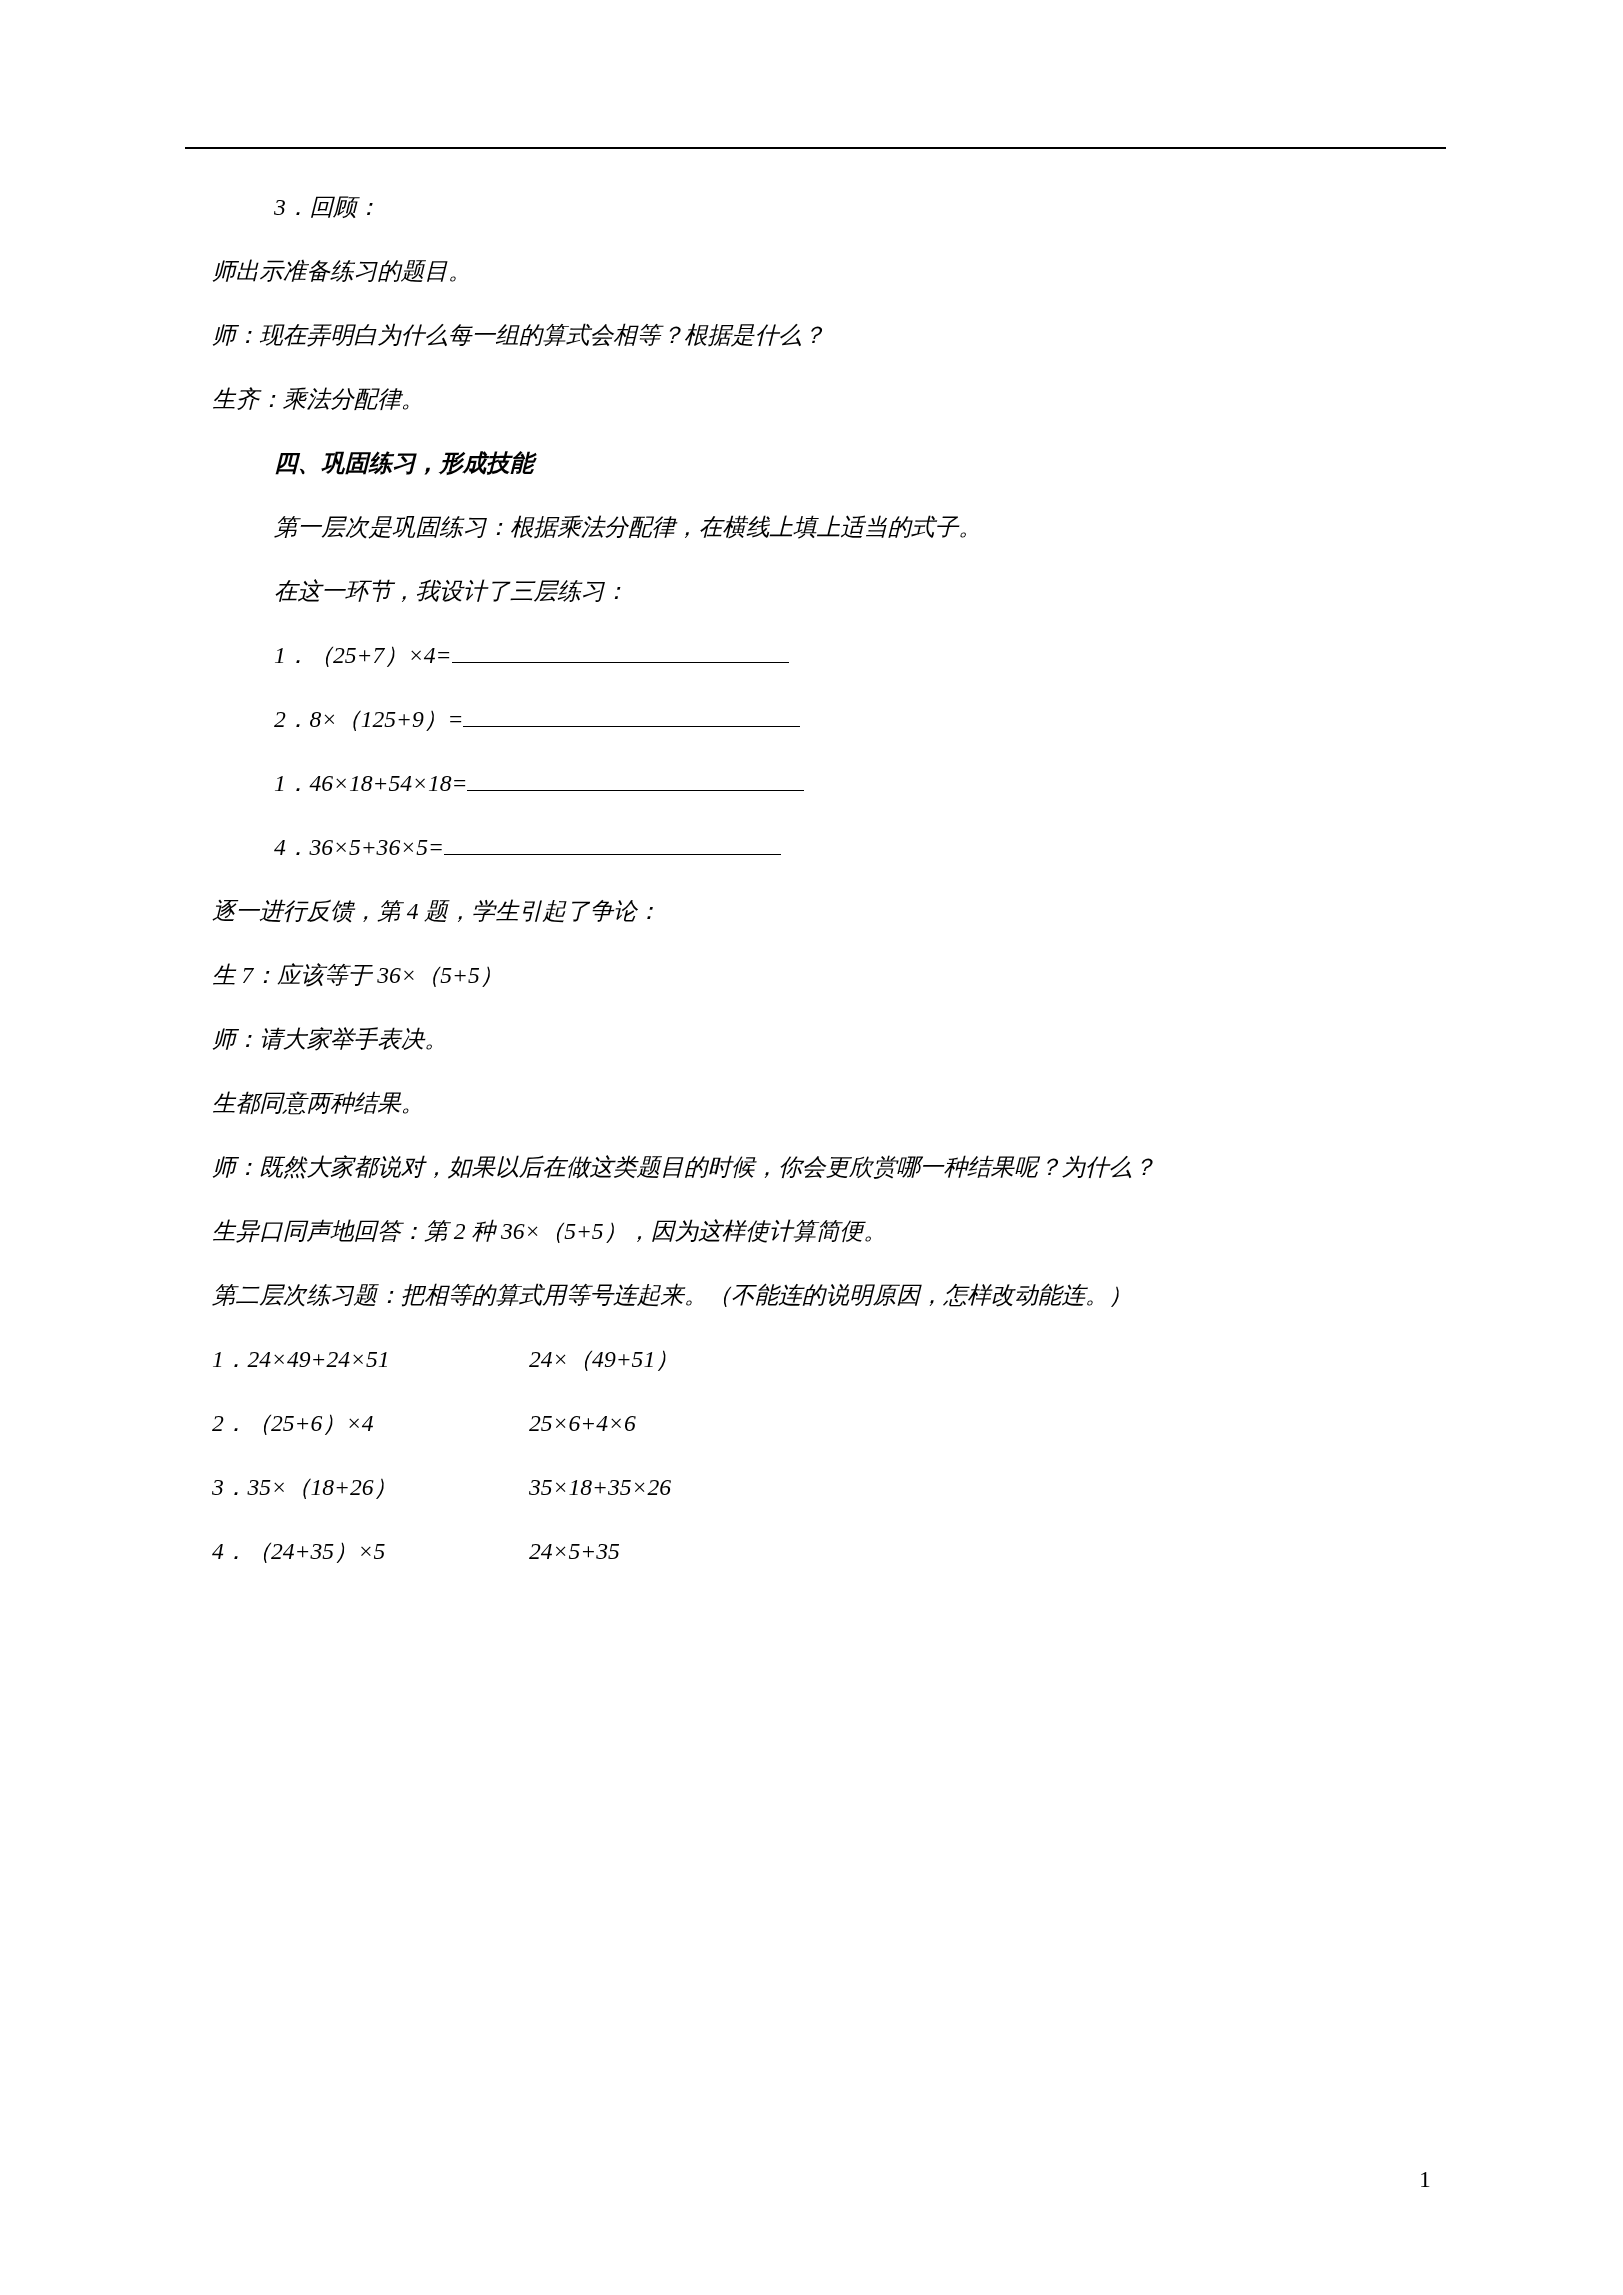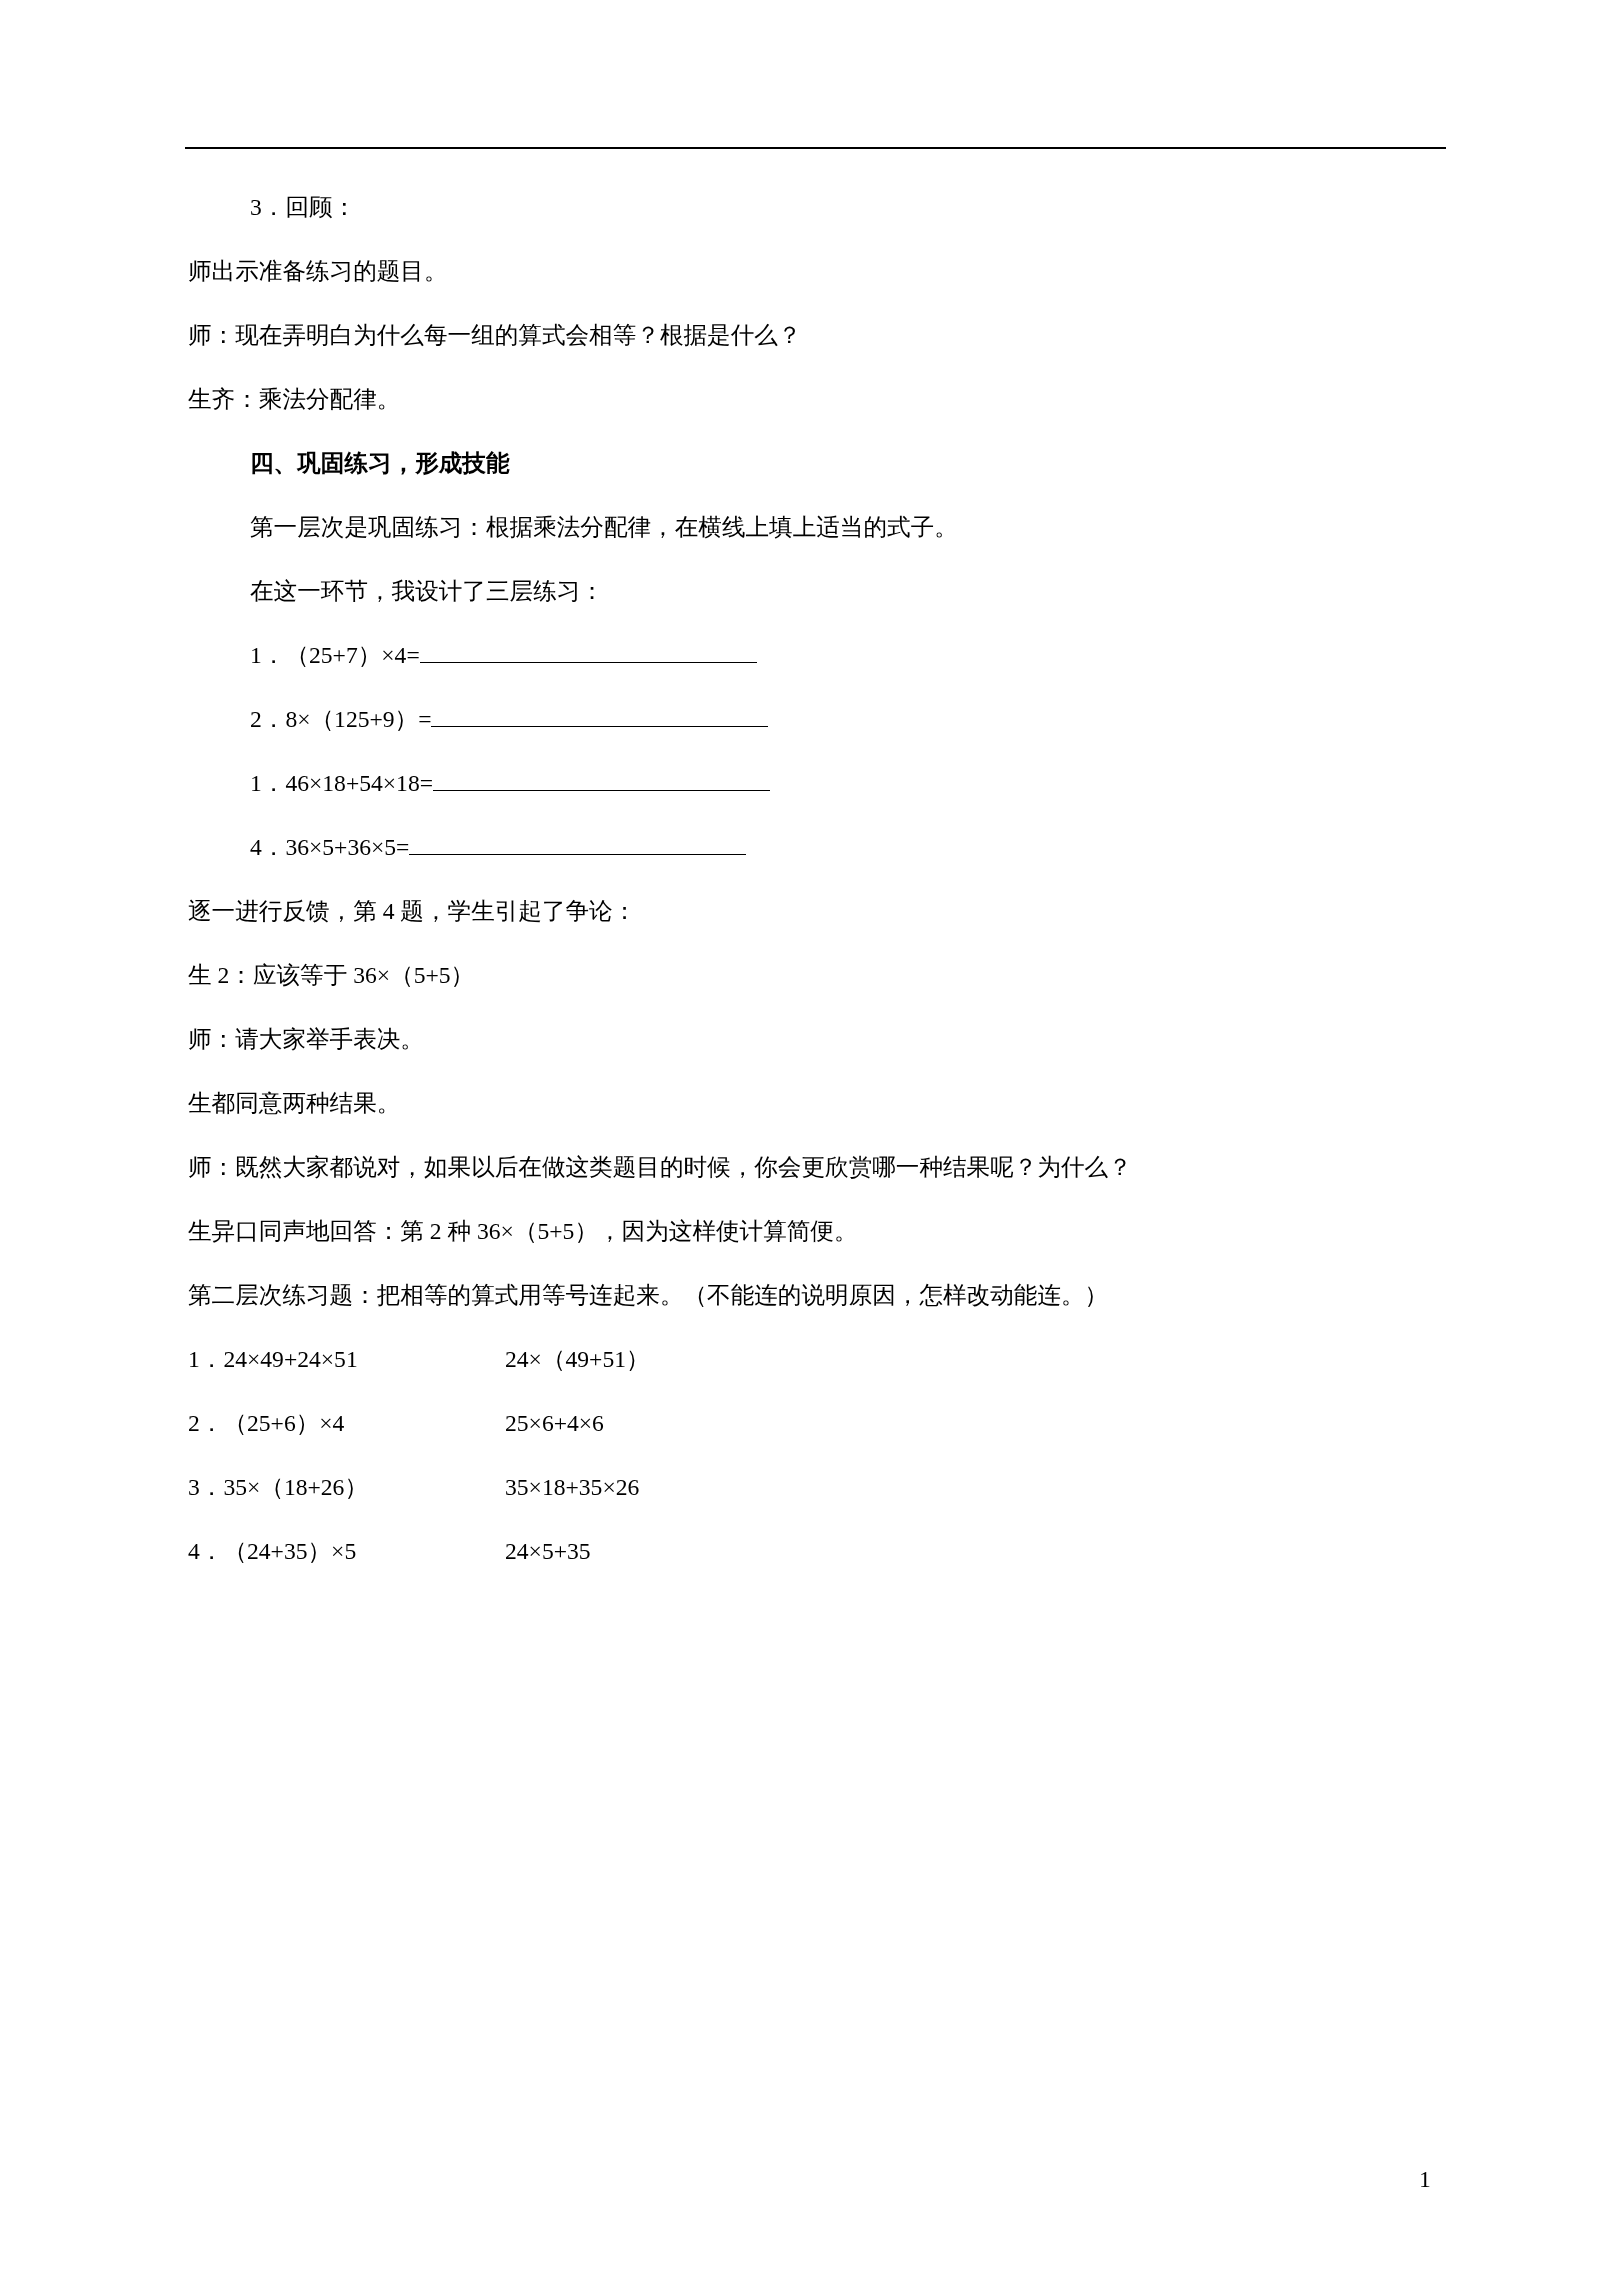--- a/index.html
+++ b/index.html
@@ -19,23 +19,24 @@
   .top-rule {
     position: absolute;
     left: 185px;
     top: 147px;
     width: 1261px;
     height: 1.7px;
     background: #000000;
   }
   .content {
     position: absolute;
-    left: 188px;
+    left: 212px;
     top: 193px;
     width: 1262px;
+    font-style: italic;
   }
   .paragraph {
     font-size: 23.6px;
     line-height: 29px;
     margin-bottom: 35px;
     white-space: nowrap;
     position: relative;
   }
   .paragraph.indent {
     padding-left: 62px;
@@ -74,21 +75,21 @@
       <div class="paragraph"><span>师：现在弄明白为什么每一组的算式会相等？根据是什么？</span></div>
       <div class="paragraph"><span>生齐：乘法分配律。</span></div>
       <div class="paragraph indent bold"><span>四、巩固练习，形成技能</span></div>
       <div class="paragraph indent"><span>第一层次是巩固练习：根据乘法分配律，在横线上填上适当的式子。</span></div>
       <div class="paragraph indent"><span>在这一环节，我设计了三层练习：</span></div>
       <div class="paragraph indent"><span>1．（25+7）×4=</span><span class="blank-line"></span></div>
       <div class="paragraph indent"><span>2．8×（125+9）=</span><span class="blank-line"></span></div>
       <div class="paragraph indent"><span>1．46×18+54×18=</span><span class="blank-line"></span></div>
       <div class="paragraph indent"><span>4．36×5+36×5=</span><span class="blank-line"></span></div>
       <div class="paragraph"><span>逐一进行反馈，第 4 题，学生引起了争论：</span></div>
-      <div class="paragraph"><span>生 2：应该等于 36×（5+5）</span></div>
+      <div class="paragraph"><span>生 7：应该等于 36×（5+5）</span></div>
       <div class="paragraph"><span>师：请大家举手表决。</span></div>
       <div class="paragraph"><span>生都同意两种结果。</span></div>
       <div class="paragraph"><span>师：既然大家都说对，如果以后在做这类题目的时候，你会更欣赏哪一种结果呢？为什么？</span></div>
       <div class="paragraph"><span>生异口同声地回答：第 2 种 36×（5+5），因为这样使计算简便。</span></div>
       <div class="paragraph"><span>第二层次练习题：把相等的算式用等号连起来。（不能连的说明原因，怎样改动能连。）</span></div>
       <div class="paragraph"><span>1．24×49+24×51</span><span class="col2">24×（49+51）</span></div>
       <div class="paragraph"><span>2．（25+6）×4</span><span class="col2">25×6+4×6</span></div>
       <div class="paragraph"><span>3．35×（18+26）</span><span class="col2">35×18+35×26</span></div>
       <div class="paragraph"><span>4．（24+35）×5</span><span class="col2"> 24×5+35</span></div>
     </div>

